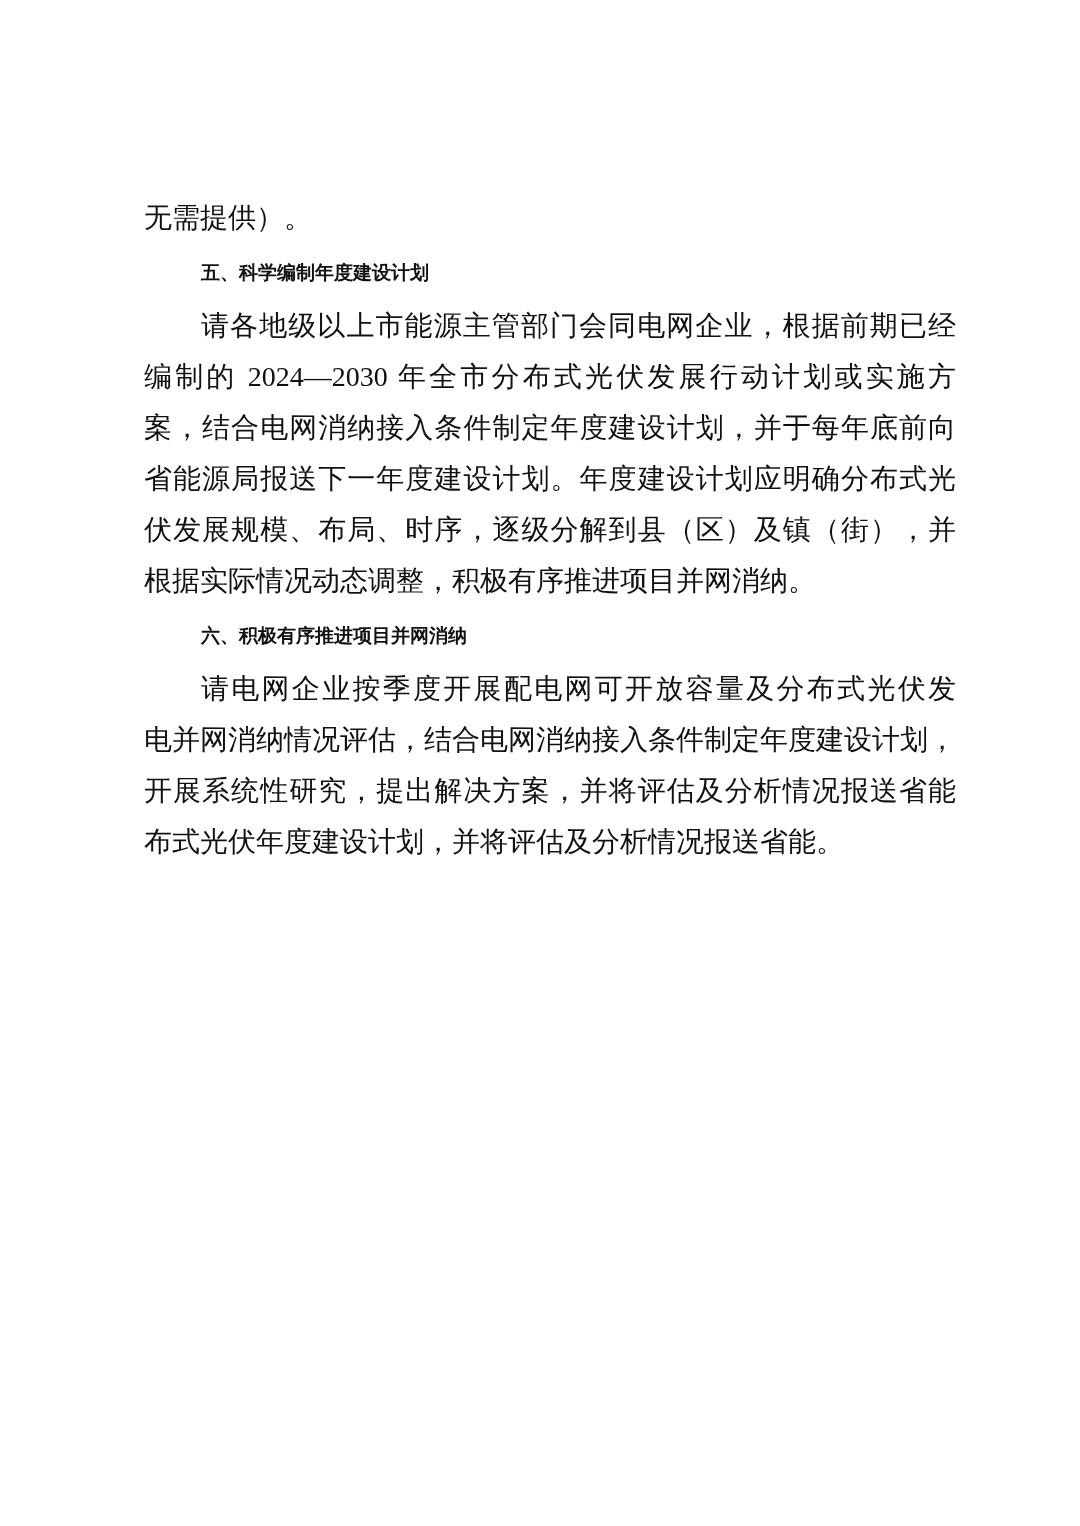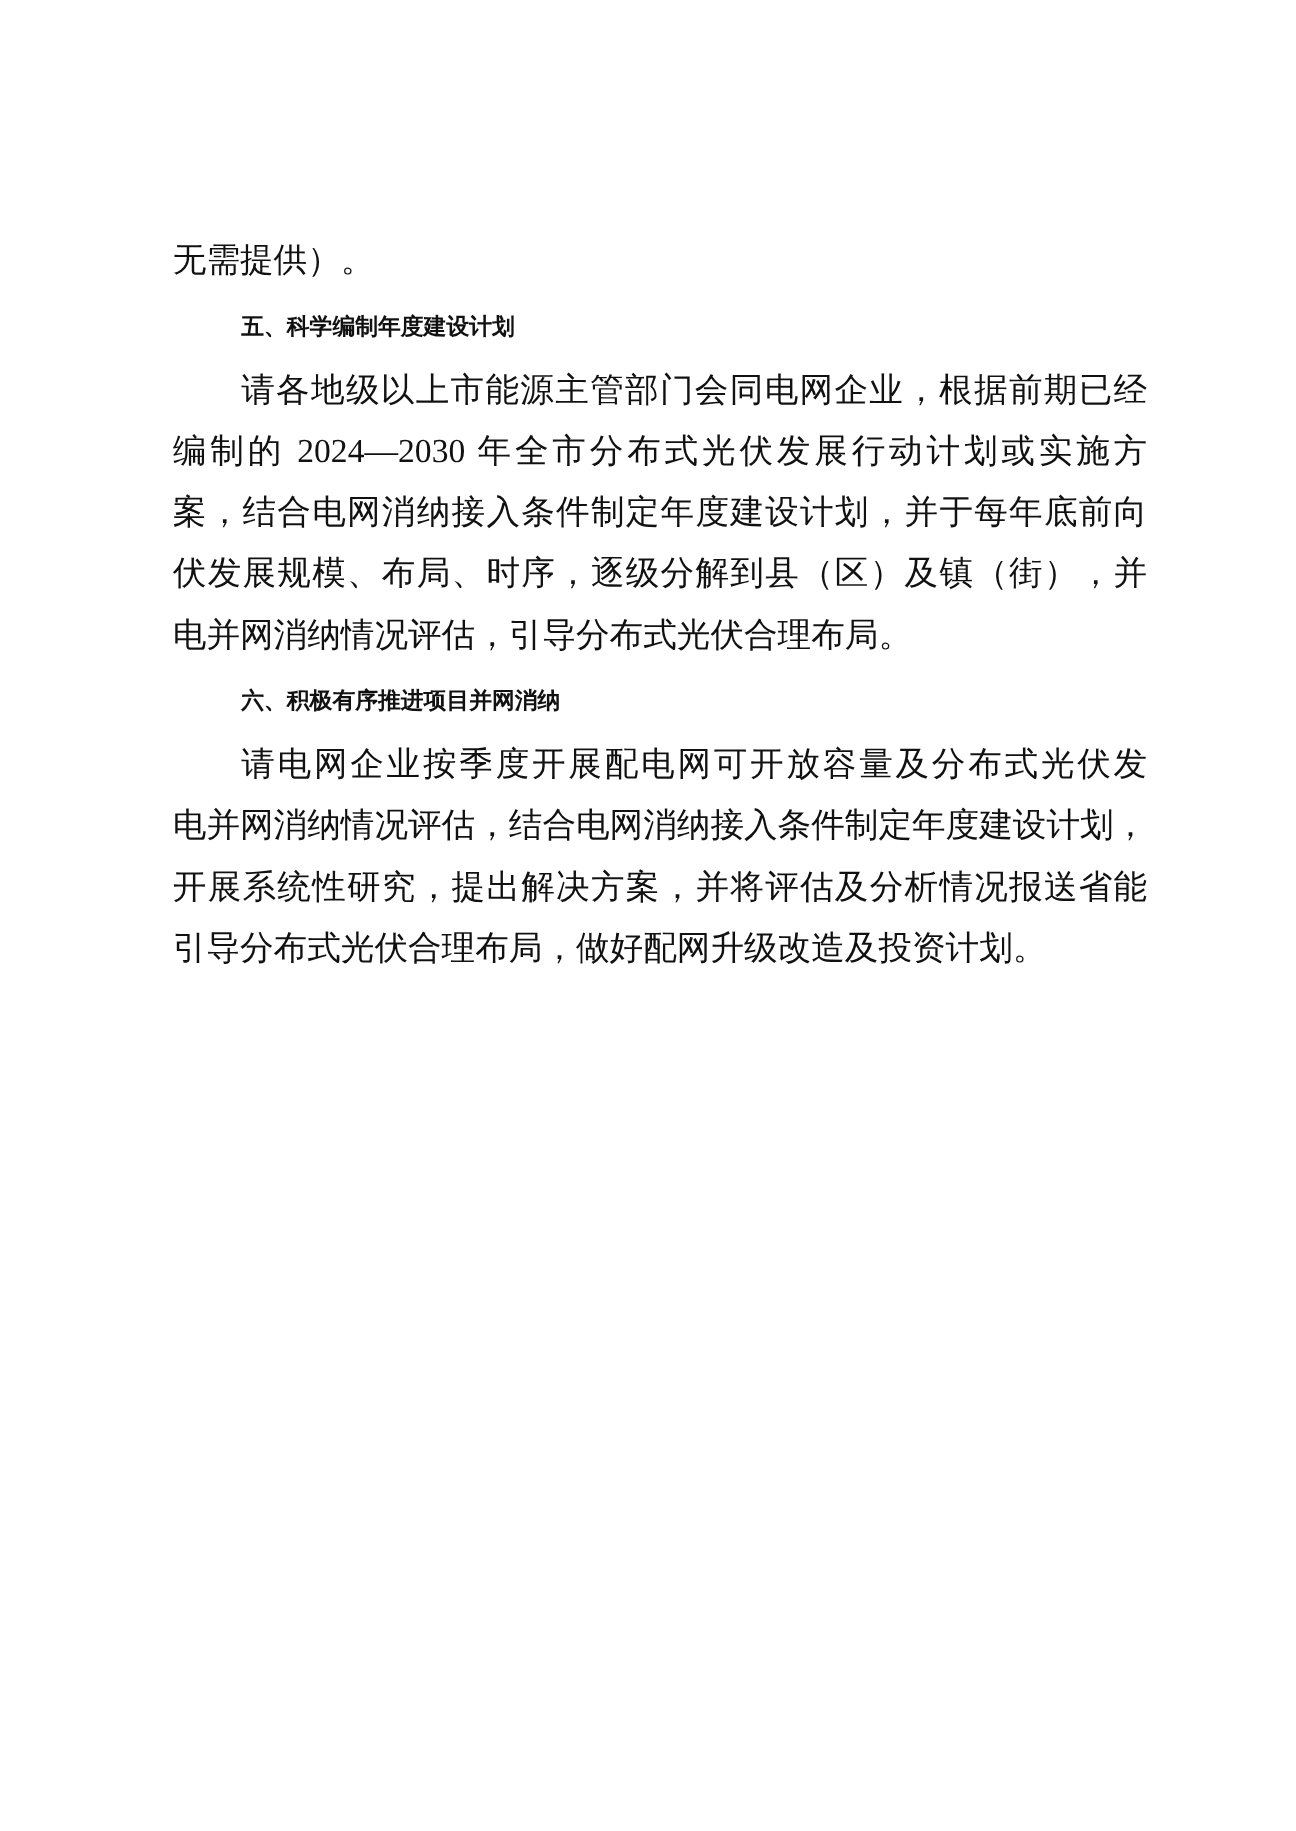--- a/index.html
+++ b/index.html
@@ -61,22 +61,23 @@
 </head>
 <body>
 
 <div class="page" style="background: rgb(255, 255, 255);">
   <div class="doc-body" style="color: rgb(17, 17, 17);">
       <div class="line last">无需提供）。</div>
       <div class="heading">五、科学编制年度建设计划</div>
       <div class="line indent">请各地级以上市能源主管部门会同电网企业，根据前期已经</div>
       <div class="line">编制的 2024—2030 年全市分布式光伏发展行动计划或实施方</div>
       <div class="line">案，结合电网消纳接入条件制定年度建设计划，并于每年底前向</div>
+      <div class="line">省能源局报送下一年度建设计划。年度建设计划应明确分布式光</div>
       <div class="line">伏发展规模、布局、时序，逐级分解到县（区）及镇（街），并</div>
-      <div class="line last">电并网消纳情况评估，引导分布式光伏合理布局。</div>
+      <div class="line last">根据实际情况动态调整，积极有序推进项目并网消纳。</div>
       <div class="heading">六、积极有序推进项目并网消纳</div>
       <div class="line indent">请电网企业按季度开展配电网可开放容量及分布式光伏发</div>
       <div class="line">电并网消纳情况评估，结合电网消纳接入条件制定年度建设计划，</div>
       <div class="line">开展系统性研究，提出解决方案，并将评估及分析情况报送省能</div>
-      <div class="line last">引导分布式光伏合理布局，做好配网升级改造及投资计划。</div>
+      <div class="line last">布式光伏年度建设计划，并将评估及分析情况报送省能。</div>
     </div>
   <div class="page-number">— 3 —</div>
 </div>
 
 </body></html>

